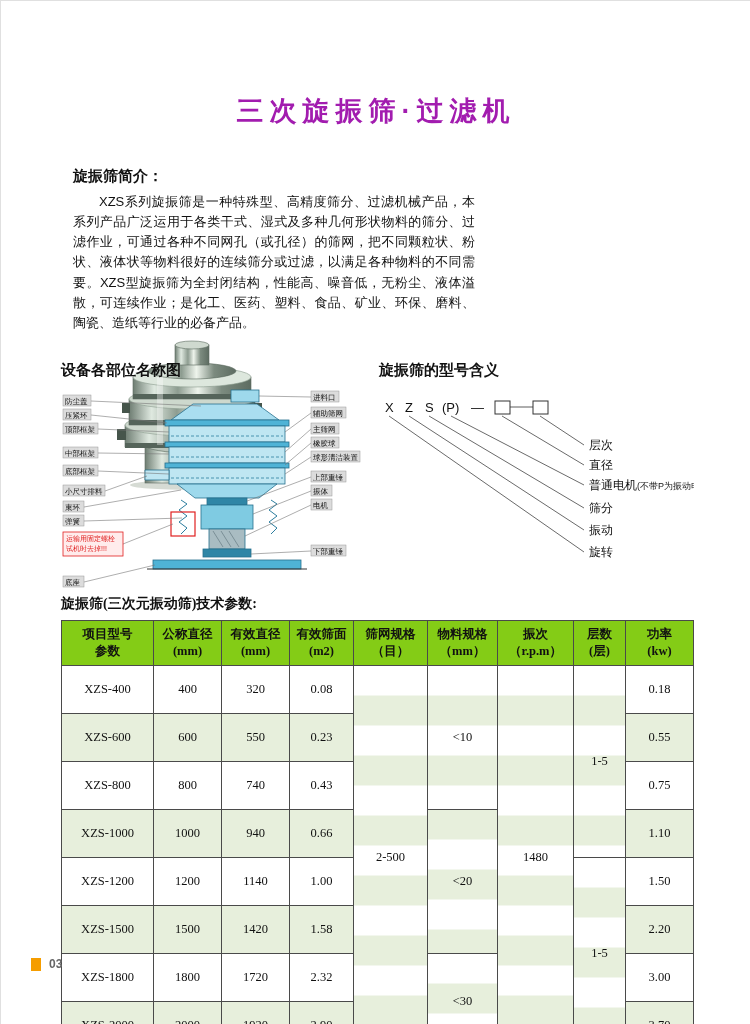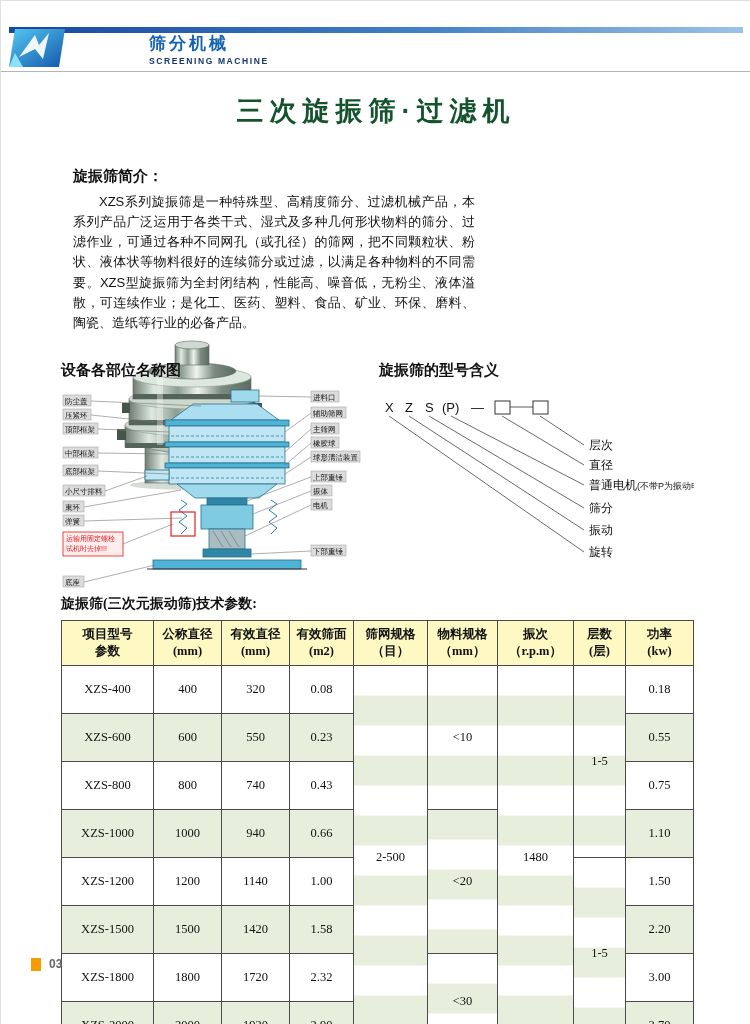--- a/index.html
+++ b/index.html
@@ -13,81 +13,61 @@
   .hdr { position:absolute; left:0; top:26px; width:750px; height:44px; border-bottom:1px solid #b5b5b5; }
   .hdr-strip { position:absolute; left:8px; right:8px; top:0; height:6px;
     background:linear-gradient(to right,#16489c,#3f7fc4 55%,#9cc2e8); }
   .emblem { position:absolute; left:8px; top:2px; width:56px; height:38px; }
   .brand { position:absolute; left:148px; top:8px; }
   .brand-cn { font-size:17px; font-weight:bold; color:#1663b4; letter-spacing:3px; line-height:1.1; }
   .brand-en { font-size:8.5px; color:#15356b; letter-spacing:1.6px; margin-top:2px; font-weight:bold; }
 
   
   .doc-title { position:absolute; left:0; top:92px; width:750px; text-align:center;
-    font-size:27px; font-weight:bold; color:#14532d; letter-spacing:6px; }
+    font-size:27px; font-weight:bold; color:#a21caf; letter-spacing:6px; }
 
   
   .intro { position:absolute; left:72px; top:166px; width:628px; }
   .sec-head { font-size:15px; font-weight:bold; color:#111; margin-bottom:6px; }
   .intro-row { display:flex;flex-direction:column; }
   .intro-text { width:402px; font-size:13px; line-height:1.55; color:#111;
     text-align:justify; text-indent:2em; }
   .intro-img { width:212px; height:158px; margin-left:14px; }
 
   
   .diagram-sec { position:absolute; left:60px; top:360px; width:312px; }
   .model-sec   { position:absolute; left:378px; top:360px; width:320px; }
   .model-sec svg { margin-top:10px; }
 
   
   .table-sec { position:absolute; left:60px; top:594px; width:634px;font-family:Liberation Serif, serif; }
   .table-head { font-size:14px; font-weight:bold; color:#111; margin-bottom:7px; }
   table.spec { border-collapse:collapse; width:632px; table-layout:fixed;
     font-size:12.5px; color:#111; text-align:center; }
   table.spec th, table.spec td { border:1px solid #4a4a4a; }
-  table.spec thead th { background:#fef9c3; font-weight:bold; padding:5px 6px; font-size:12.5px; line-height:1.35; }
+  table.spec thead th { background:#84cc16; font-weight:bold; padding:5px 6px; font-size:12.5px; line-height:1.35; }
   table.spec tbody td { height:29px; padding:9px 2px; }
   tbody tr:nth-child(odd)  td.plain { background:#ffffff; }
   tbody tr:nth-child(even) td.plain { background:#e7efdc; }
   td.merge-a { background:repeating-linear-gradient(to bottom,#ffffff 0px,#ffffff 30px,#e7efdc 30px,#e7efdc 60px); }
   td.merge-b { background:repeating-linear-gradient(to bottom,#e7efdc 0px,#e7efdc 30px,#ffffff 30px,#ffffff 60px); }
 
   
   .footer { position:absolute; left:30px; top:956px; display:flex; align-items:center; }
   .page-marker { width:10px; height:13px; background:#f59d00; }
   .page-num { margin-left:8px; font-size:12px; font-weight:bold; color:#666; }
 
   
   svg text { font-family:"Liberation Sans","DejaVu Sans",sans-serif; }
 </style>
 </head>
 <body>
 
 <div class="page">
 
-  <div class="hdr">
-    <div class="hdr-strip"></div>
-    <div class="emblem">
-      <svg width="56" height="38" viewBox="0 0 56 38">
-        <defs>
-          <linearGradient id="emb" x1="0" y1="0" x2="1" y2="1">
-            <stop offset="0" stop-color="#56c8f2"></stop>
-            <stop offset="1" stop-color="#1258ab"></stop>
-          </linearGradient>
-        </defs>
-        <polygon points="6,0 56,0 50,38 0,38" fill="url(#emb)"></polygon>
-        <polygon points="10,28 26,6 30,16 40,4 34,30 26,20" fill="#ffffff" opacity="0.92"></polygon>
-        <polygon points="0,38 14,38 6,24" fill="#8fe0f7"></polygon>
-      </svg>
-    </div>
-    <div class="brand">
-      <div class="brand-cn">筛分机械</div>
-      <div class="brand-en">SCREENING MACHINE</div>
-    </div>
-  </div>
 
   <div class="doc-title">三次旋振筛·过滤机</div>
 
   <div class="intro">
     <div class="sec-head">旋振筛简介：</div>
     <div class="intro-row">
       <div class="intro-text">XZS系列旋振筛是一种特殊型、高精度筛分、过滤机械产品，本系列产品广泛运用于各类干式、湿式及多种几何形状物料的筛分、过滤作业，可通过各种不同网孔（或孔径）的筛网，把不同颗粒状、粉状、液体状等物料很好的连续筛分或过滤，以满足各种物料的不同需要。XZS型旋振筛为全封闭结构，性能高、噪音低，无粉尘、液体溢散，可连续作业；是化工、医药、塑料、食品、矿业、环保、磨料、陶瓷、造纸等行业的必备产品。</div>
       <div class="intro-img">
         <svg width="212" height="158" viewBox="0 0 212 158">
           <defs>

